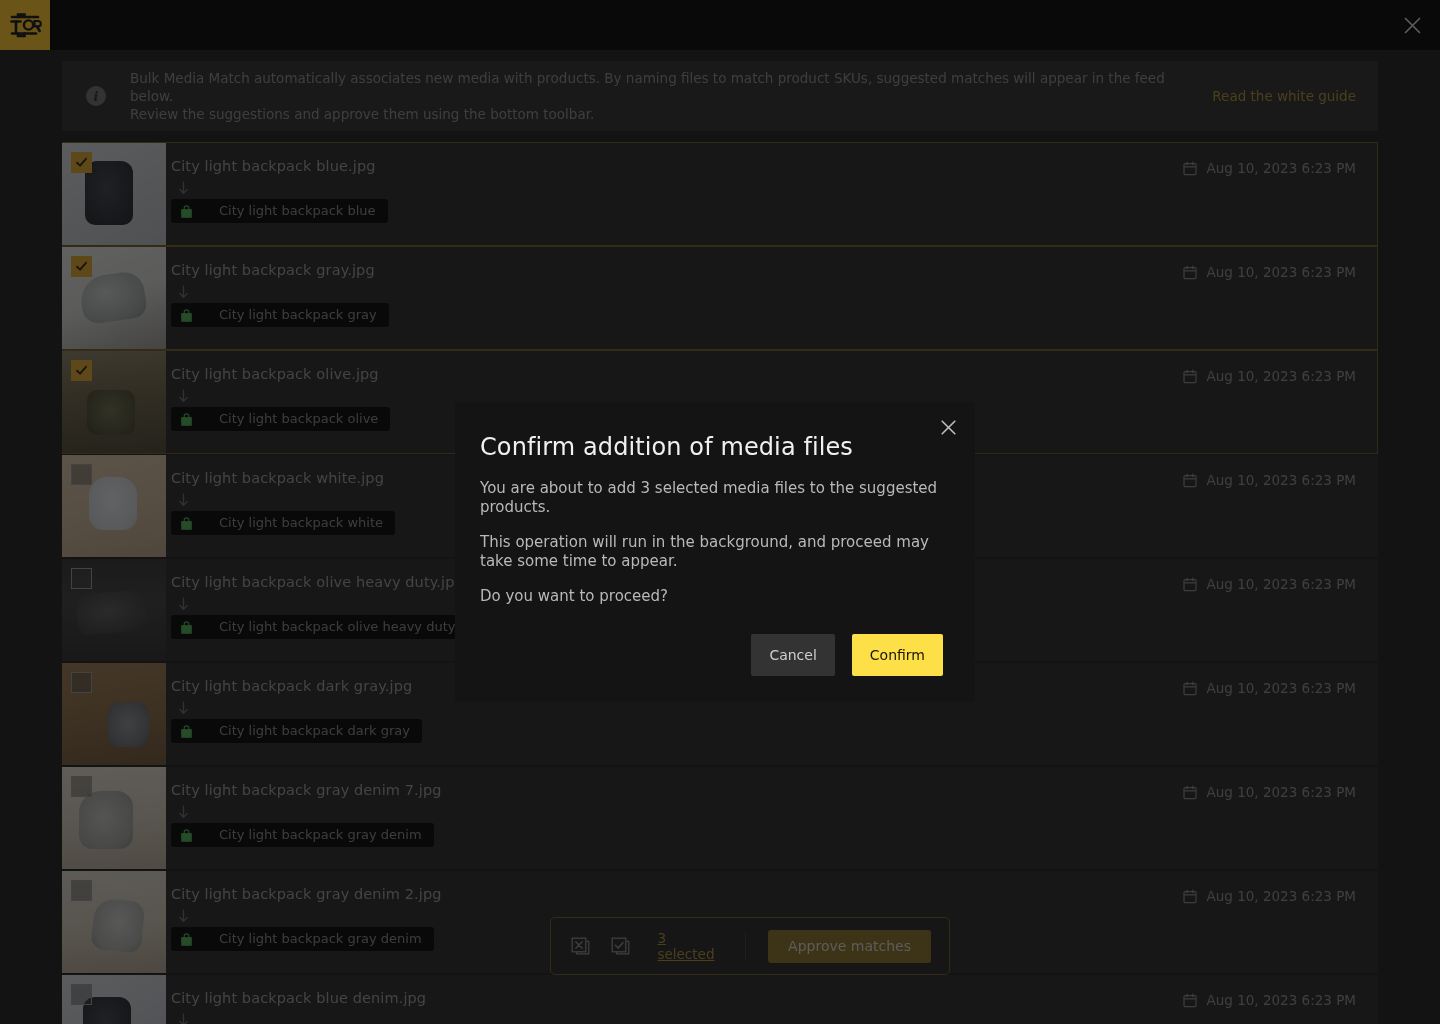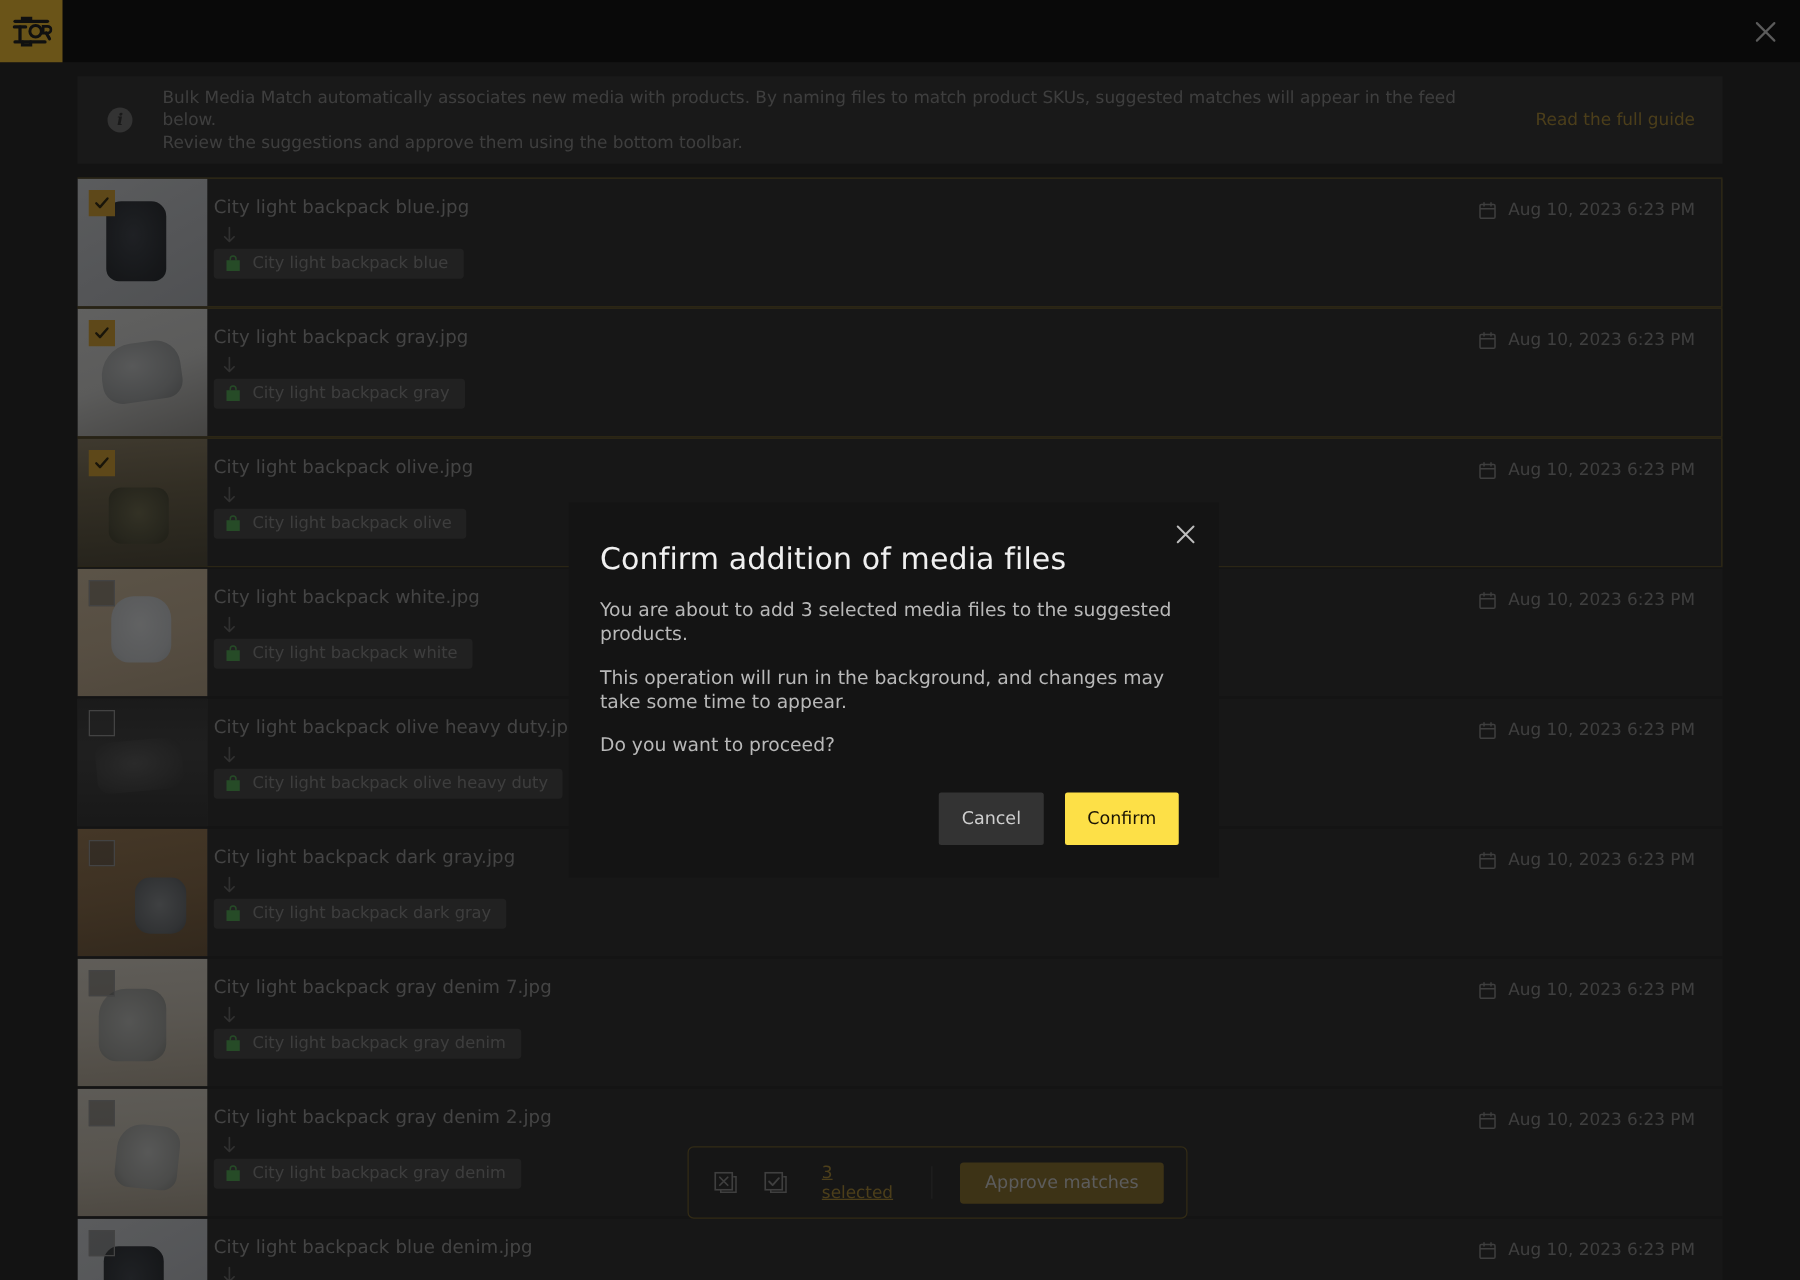--- a/index.html
+++ b/index.html
@@ -96,22 +96,22 @@
 
   .row-main {
     flex: 1 1 auto; padding: 14px 0 0 5px; position: relative;
   }
   .filename {
     color: #9b9b9b; font-size: 14.5px; line-height: 18px; letter-spacing: .1px;
   }
   .arrow-down { margin: 6px 0 4px 6px; height: 14px; }
   .arrow-down svg { display:block; }
   .chip {
-    display: inline-flex; align-items: center; gap: 9px;
-    background: #404040; border-radius: 3px;
+    display: inline-flex; align-items: flex-end; gap: 26px;
+    background: #000000; border-radius: 3px;
     padding: 4px 12px 4px 9px; height: 24px;
   }
   .chip-icon { width: 13px; height: 14px; flex: 0 0 13px; }
   .chip-icon svg { display:block; }
   .chip-label { color: #8a8a8a; font-size: 13px; line-height: 16px; white-space: nowrap; }
 
   .row-date {
     flex: 0 0 auto; display: flex; align-items: flex-start; gap: 10px;
     padding: 17px 22px 15px 0; white-space: nowrap;
   }
@@ -207,21 +207,21 @@
   </div>
 
   <div class="content">
 
     <div class="banner">
       <div class="banner-icon">i</div>
       <div class="banner-text">
         <div>Bulk Media Match automatically associates new media with products. By naming files to match product SKUs, suggested matches will appear in the feed below.</div>
         <div>Review the suggestions and approve them using the bottom toolbar.</div>
       </div>
-      <a class="banner-link">Read the full guide</a>
+      <a class="banner-link">Read the white guide</a>
     </div>
 
     <div class="rows" id="rows-container">
         <div class="row selected">
           <div class="thumb">
             <div class="img" style="background:linear-gradient(150deg,#d7dade 0%,#c9ccd1 45%,#b9bcc2 100%)"></div>
             <div style="position:absolute;left:22%;top:18%;width:46%;height:62%;border-radius:12px 12px 10px 10px;background:radial-gradient(ellipse at 45% 42%, #3a3f48 0%, #23272d 70%, #1b1f24 100%);"></div>
             <div class="checkbox on">
               <svg width="13" height="13" viewBox="0 0 13 13" aria-hidden="true">
                 <path d="M2 6.6l3 3.1L11 2.8" fill="none" stroke="#2a2004" stroke-width="1.9" stroke-linecap="round" stroke-linejoin="round"></path>
@@ -521,21 +521,21 @@
   </div>
 
   <div class="modal">
     <div class="modal-close">
       <svg width="17" height="17" viewBox="0 0 17 17" aria-hidden="true">
         <path d="M2.2 2.2L14.8 14.8M14.8 2.2L2.2 14.8" stroke="#bdbdbd" stroke-width="1.6" stroke-linecap="round"></path>
       </svg>
     </div>
     <div class="modal-title">Confirm addition of media files</div>
     <p class="modal-p">You are about to add 3 selected media files to the suggested products.</p>
-    <p class="modal-p">This operation will run in the background, and changes may take some time to appear.</p>
+    <p class="modal-p">This operation will run in the background, and proceed may take some time to appear.</p>
     <p class="modal-p">Do you want to proceed?</p>
     <div class="modal-actions">
       <button class="btn btn-cancel">Cancel</button>
       <button class="btn btn-confirm">Confirm</button>
     </div>
   </div>
 
 </div>
 
 </body></html>

